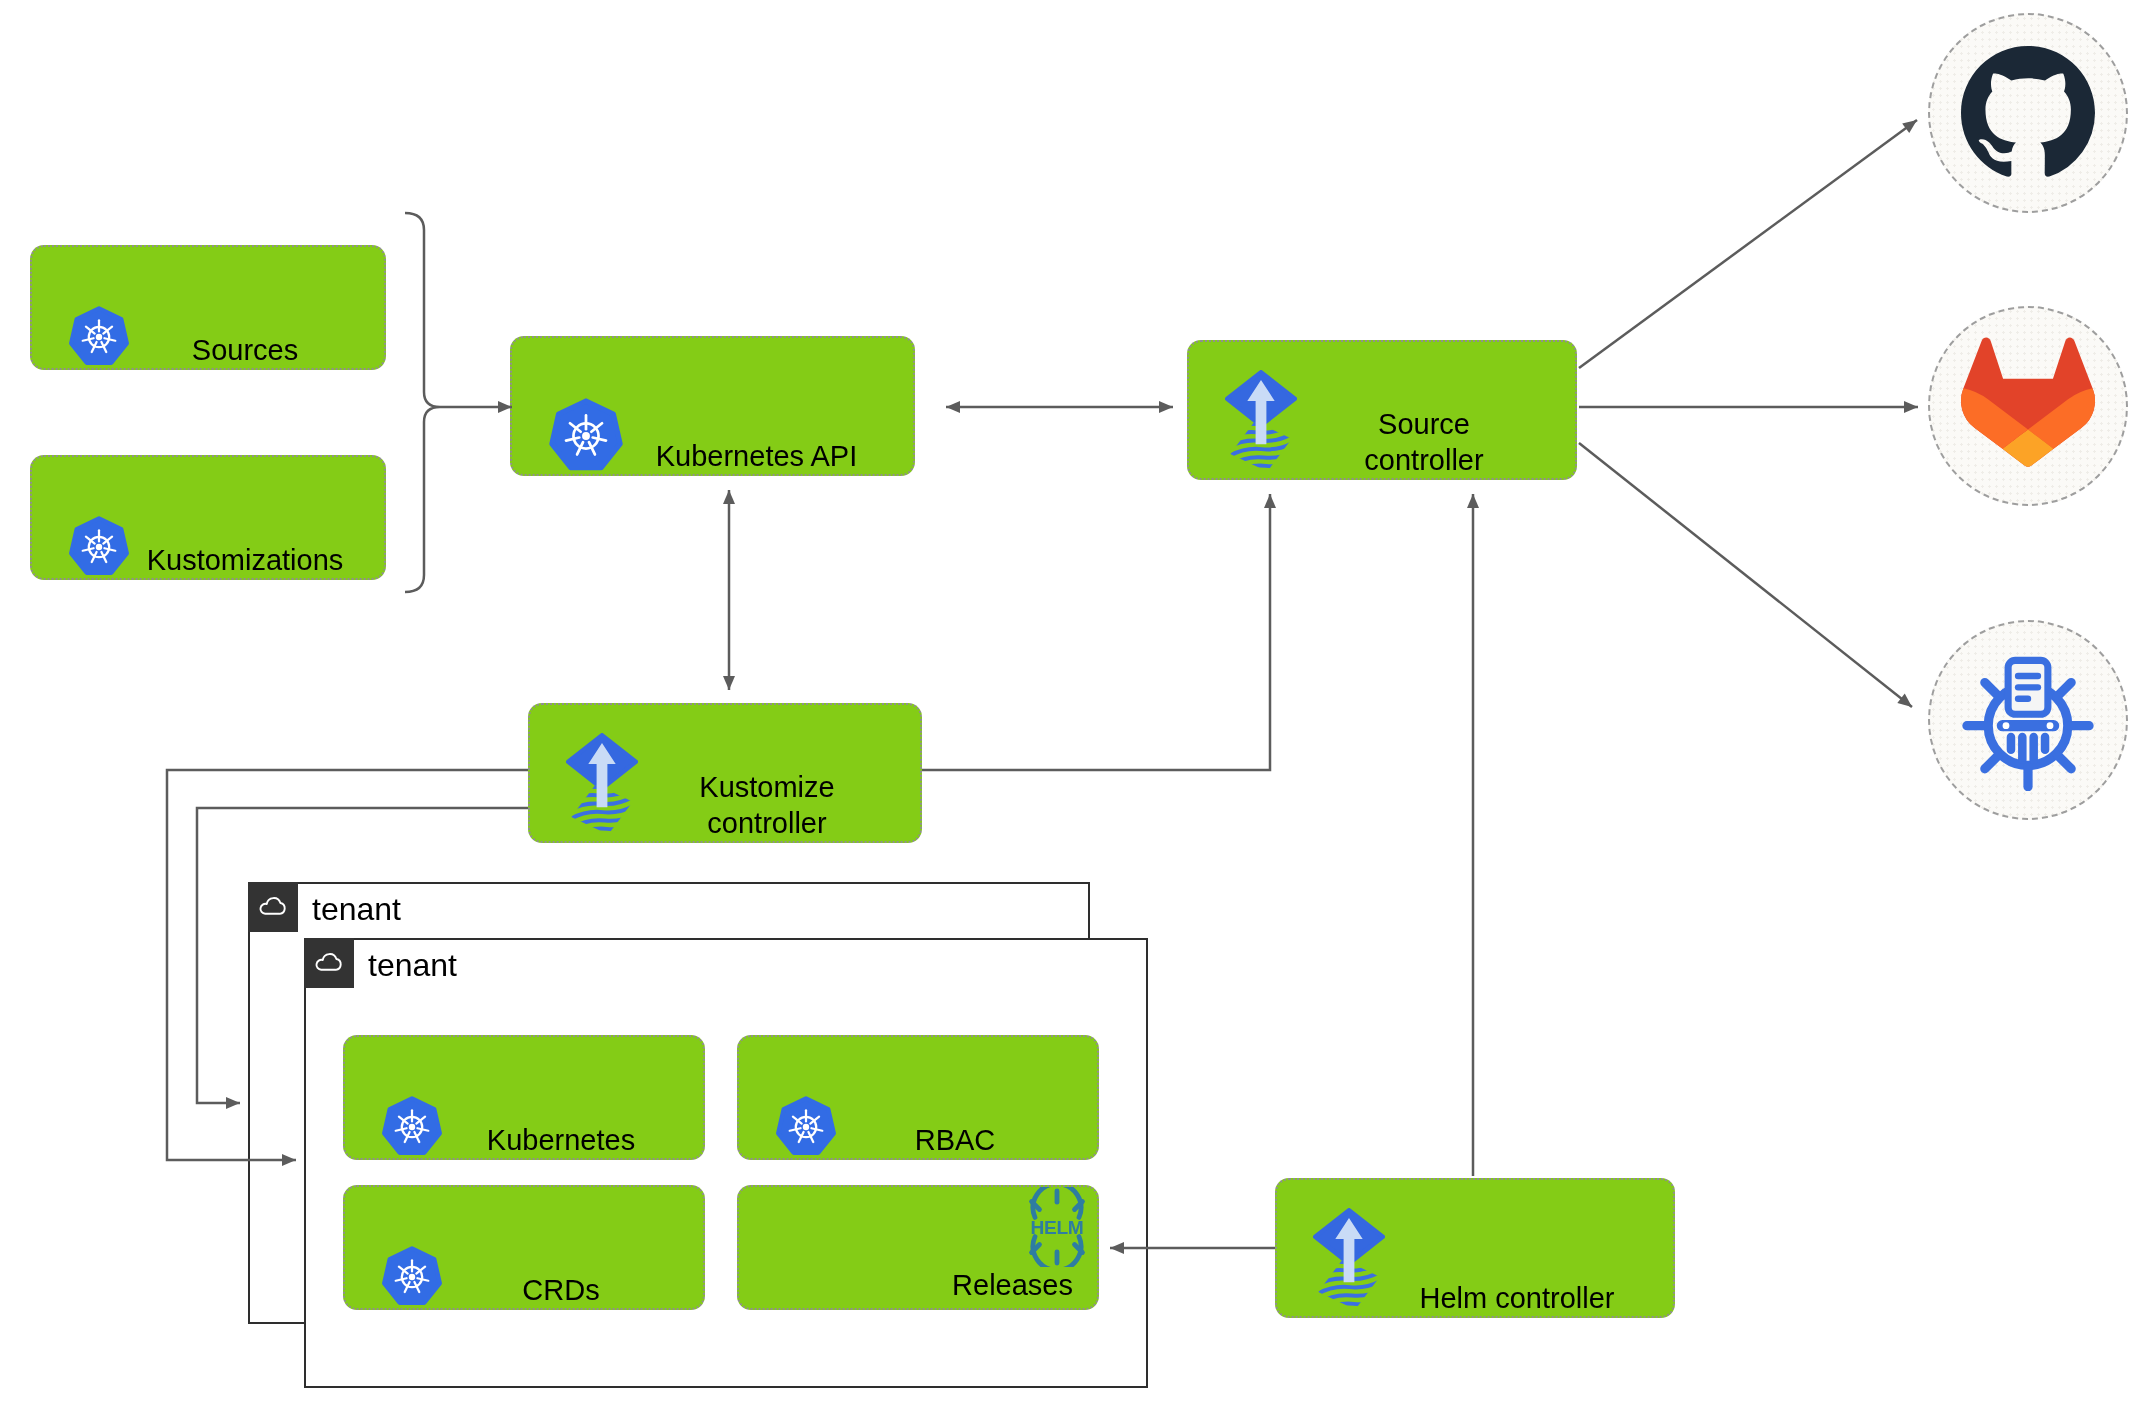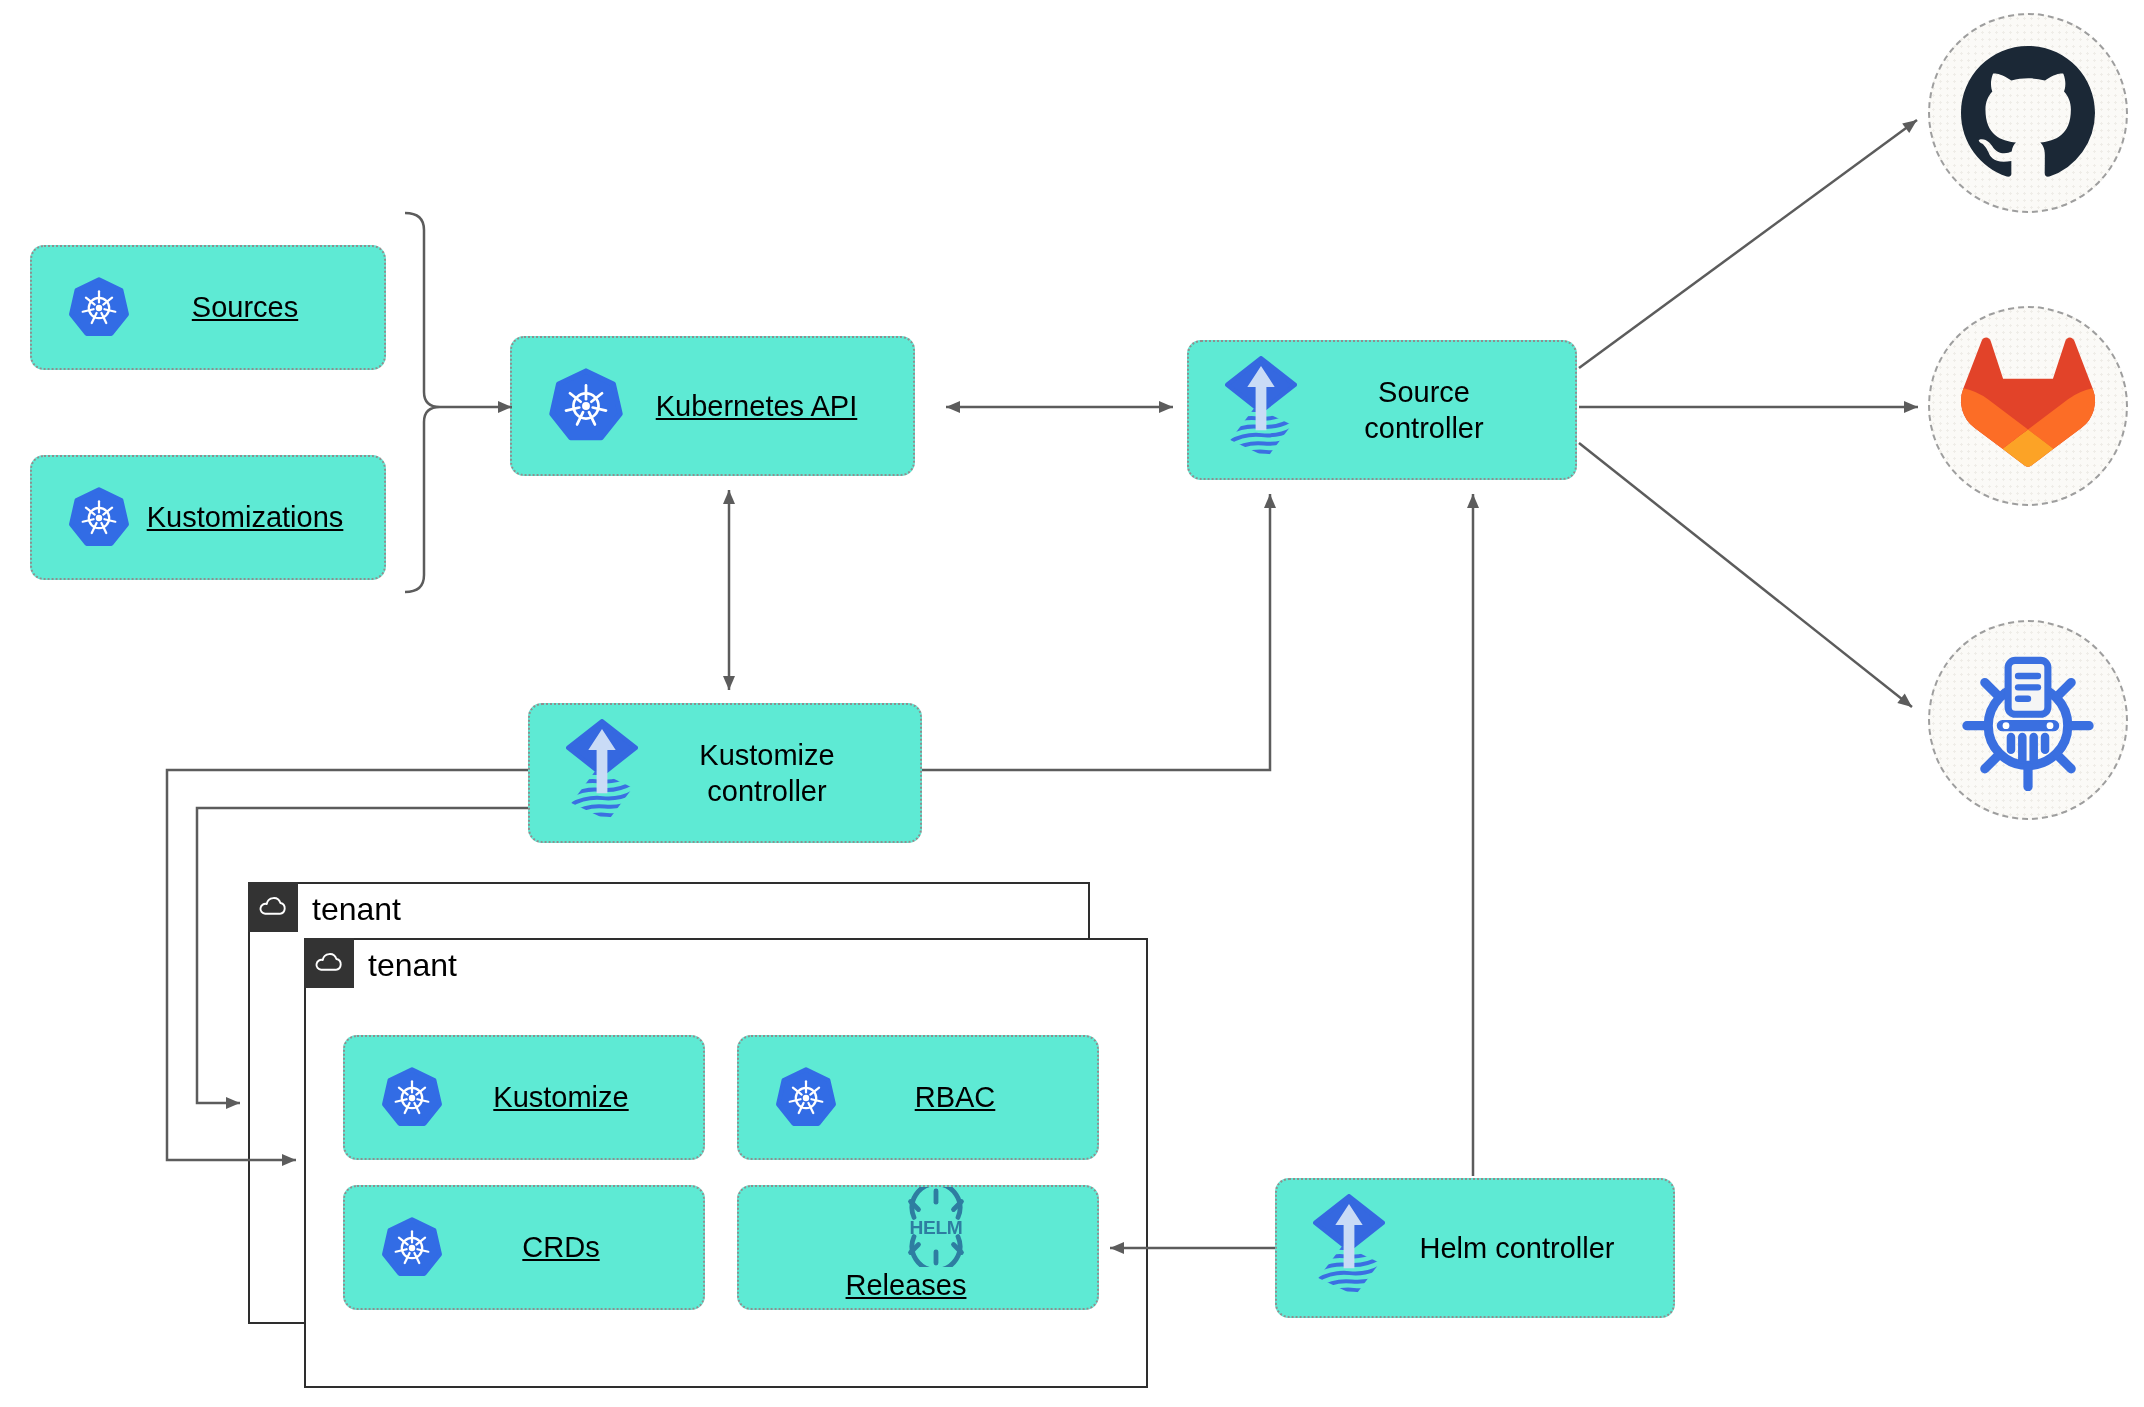--- a/index.html
+++ b/index.html
@@ -3,24 +3,23 @@
 <meta charset="utf-8">
 <style>
   html,body{margin:0;padding:0;background:#ffffff;}
   #canvas{
     position:relative;width:2144px;height:1407px;background:#ffffff;
     font-family:"Liberation Sans","DejaVu Sans",sans-serif;color:#000;
     overflow:hidden;
   }
   
   .node{
-    position:absolute;display:flex;align-items:center;
-    background:#5eead4;border:2px dotted #8f8f8f;border-radius:14px;
+    position:absolute;display:flex;align-items:flex-end;
+    background:#84cc16;border:2px dotted #8f8f8f;border-radius:14px;
     box-sizing:border-box;
-    text-decoration:underline;
   }
   .node .icon{margin-left:36px;flex:0 0 auto;display:block;}
   .node .label{
     flex:1;text-align:center;font-size:29px;line-height:1.25;
     padding-right:24px;color:#000;
   }
   .label .wrap{display:inline-block;max-width:200px;}
   
   .tenant{
     position:absolute;background:#ffffff;border:2.5px solid #2e2e2e;
@@ -219,21 +218,21 @@
     <svg class="icon" width="72" height="108">
         <use href="#sym-flux"></use>
       </svg>
     <div class="label"><span class="wrap">Helm controller</span></div>
   </div>
 
   <div class="node" style="left:343px;top:1035px;width:362px;height:125px;">
     <svg class="icon" width="62" height="62">
         <use href="#sym-k8s"></use>
       </svg>
-    <div class="label">Kustomize</div>
+    <div class="label">Kubernetes</div>
   </div>
 
   <div class="node" style="left:737px;top:1035px;width:362px;height:125px;">
     <svg class="icon" width="62" height="62">
         <use href="#sym-k8s"></use>
       </svg>
     <div class="label">RBAC</div>
   </div>
 
   <div class="node" style="left:343px;top:1185px;width:362px;height:125px;">

